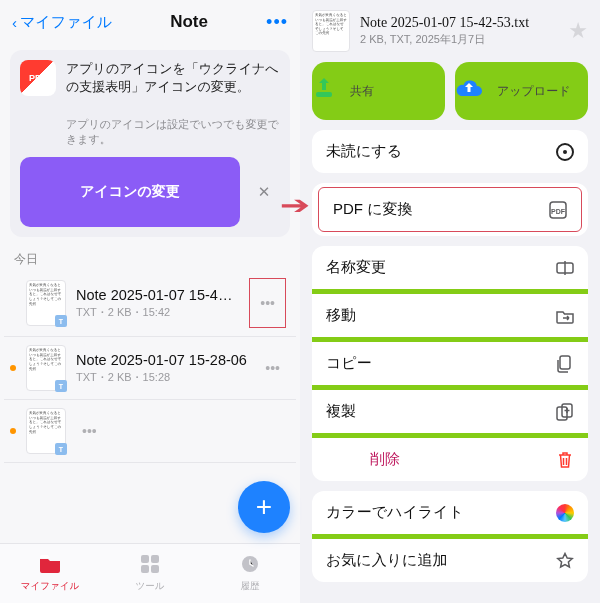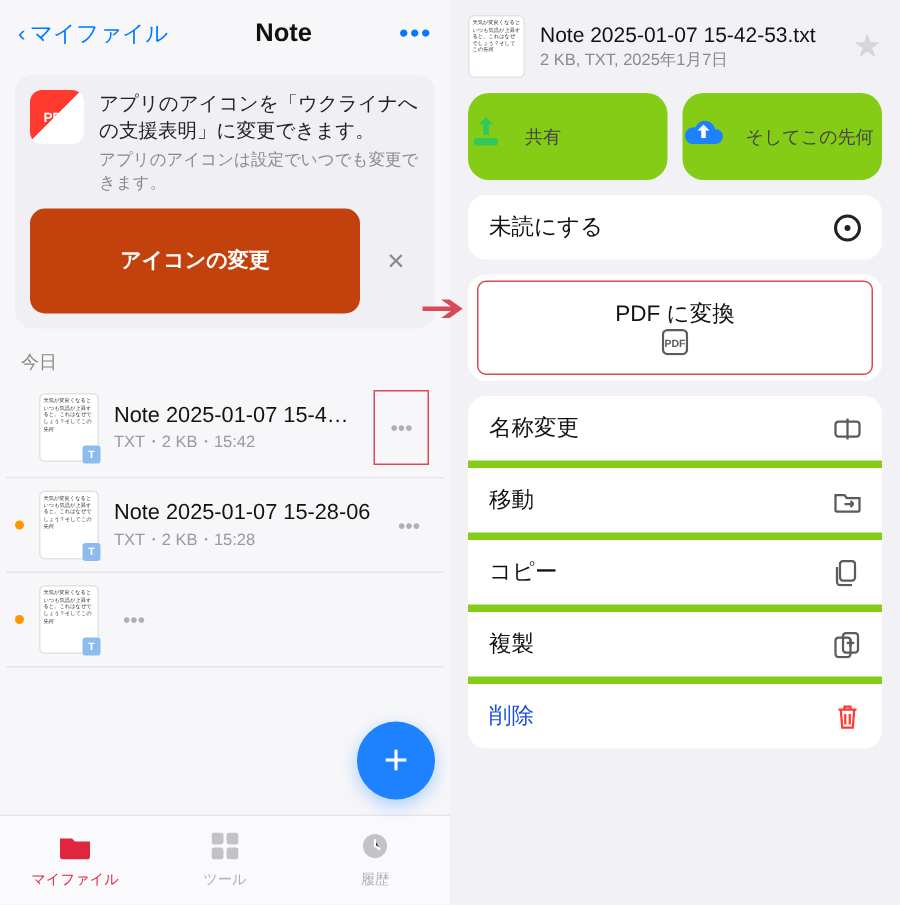--- a/index.html
+++ b/index.html
@@ -31,24 +31,24 @@
     .promo-row1 { display: flex; gap: 10px; align-items: flex-start; }
     .promo-icon {
       width: 36px; height: 36px; border-radius: 8px;
       background: linear-gradient(135deg, #ff3b30 48%, #fff 48%);
       display: flex; align-items: center; justify-content: center;
       font-size: 9px; color: #fff; font-weight: bold;
       position: relative;
     }
     .promo-text { flex: 1; }
     .p-line1 { font-size: 13px; color: #222; line-height: 1.4; font-weight: 500; }
-    .p-line2 { font-size: 11px; color: #8a8a8e; margin-top: 3px; }
+    .p-line2 { font-size: 11px; color: #8a8a8e; margin-top: 21px; }
     .promo-row2 { display: flex; gap: 8px; margin-top: 10px; align-items: center; }
     .btn-change {
-      flex: 1; background: #c2410c; color: #fff; font-size: 14px; font-weight: 600;
+      flex: 1; background: #8b5cf6; color: #fff; font-size: 14px; font-weight: 600;
       border: none; border-radius: 10px; padding: 26px 0; text-align: center;
     }
     .btn-x {
       width: 32px; height: 32px; border-radius: 8px;
       display: flex; align-items: center; justify-content: center;
       color: #8a8a8e; font-size: 15px;
     }
 
     .sect { font-size: 12px; color: #888; padding: 8px 14px 2px; }
 
@@ -107,21 +107,21 @@
       font-size: 26px; transform: scaleX(1.4);
       z-index: 10;
     }
 
     
     .file-chip {
       display: flex; align-items: center; gap: 10px; padding: 10px 12px;
       background: #f2f2f6;
     }
     .file-chip .thumb { width: 38px; height: 42px; }
-    .file-title { font-size: 14px; color: #111; white-space: nowrap; overflow: hidden; text-overflow: ellipsis; }
+    .file-title { font-size: 14px; color: #111; white-space: nowrap; overflow: hidden; text-overflow: ellipsis; font-family: Liberation Serif, serif; }
     .file-sub { font-size: 11px; color: #8a8a8e; margin-top: 1px; }
     .star { color: #d6d6da; font-size: 22px; }
 
     .action-row {
       display: flex; gap: 10px; padding: 0 12px 10px; background: #f2f2f6;
     }
     .action-card {
       flex: 1; background: #84cc16; border-radius: 14px; padding: 14px 0;
       display: flex; flex-direction: row; align-items: center; gap: 14px;
     }
@@ -130,25 +130,25 @@
 
     .menu-group {
       background: #fff; border-radius: 12px; margin: 0 12px 10px; overflow: hidden;
     }
     .menu-item {
       display: flex; align-items: center; justify-content: space-between;
       padding: 12px 14px; border-bottom: 5px solid #84cc16;
     }
     .menu-item:last-child { border-bottom: none; }
     .mi-lbl { font-size: 15px; color: #111; }
-    .mi-lbl.red { color: #1d4ed8; }
+    .mi-lbl.red { color: #be185d; margin-left: 44px; }
     .mi-ic { font-size: 17px; color: #5b5b5e; }
     .mi-ic svg { display: block; }
     .hl-red { border: 1.5px solid #d84a5a; border-radius: 6px; margin: 0px 6px; }
-    .hl-red .menu-item { border-bottom: none; flex-direction: column; }
+    .hl-red .menu-item { border-bottom: none; }
     .radio-off {
       width: 18px; height: 18px; border-radius: 50%; border: 2px solid #222;
       position: relative;
     }
     .radio-off::after{
       content:""; position:absolute; inset:5px; border-radius:50%; background:#222;
     }
     .color-circle {
       width: 18px; height: 18px; border-radius: 50%;
       background: conic-gradient(#ff3b30,#ff9500,#ffcc00,#34c759,#5ac8fa,#007aff,#af52de,#ff2d55,#ff3b30);
@@ -165,21 +165,21 @@
       <span>マイファイル</span>
     </div>
     <div class="title">Note</div>
     <div class="dots">•••</div>
   </div>
 
   <div class="promo">
     <div class="promo-row1">
       <div class="promo-icon">PDF</div>
       <div class="promo-text">
-        <div class="p-line1">アプリのアイコンを「ウクライナへの支援表明」に変更できます。</div>
+        <div class="p-line1">アプリのアイコンを「ウクライナへの支援表明」アイコンの変更。</div>
         <div class="p-line2">アプリのアイコンは設定でいつでも変更できます。</div>
       </div>
     </div>
     <div class="promo-row2">
       <div class="btn-change">アイコンの変更</div>
       <div class="btn-x">✕</div>
     </div>
   </div>
 
   <div class="sect">今日</div>
@@ -280,21 +280,21 @@
       </span>
       <span class="albl">共有</span>
     </div>
     <div class="action-card">
       <span class="aic">
         <svg width="28" height="22" viewBox="0 0 28 22">
             <path fill="#1e82ff" d="M22 10a7 7 0 0 0-13.5-2A5.5 5.5 0 0 0 6 19h16a5 5 0 0 0 0-10z"></path>
             <path fill="#fff" d="M14 6 l4 4 h-2.5 v5 h-3 v-5 H10z"></path>
           </svg>
       </span>
-      <span class="albl">そしてこの先何</span>
+      <span class="albl">アップロード</span>
     </div>
   </div>
 
   <div class="menu-group">
     <div class="menu-item">
       <span class="mi-lbl">未読にする</span>
       <span class="radio-off"></span>
     </div>
   </div>
 
@@ -353,13 +353,27 @@
     <div class="menu-item">
       <span class="mi-lbl red">削除</span>
       <span class="mi-ic" style="color:#ff3b30">
         <svg width="18" height="18" viewBox="0 0 18 18">
             <path fill="none" stroke="#ff3b30" stroke-width="1.5" d="M3 4 h12 M7 4 V2 h4 v2 M4.5 4 l1 12 h7 l1-12 M7.5 7 v7 M10.5 7 v7"></path>
           </svg>
       </span>
     </div>
   </div>
 
+  <div class="menu-group">
+    <div class="menu-item">
+      <span class="mi-lbl">カラーでハイライト</span>
+      <span class="color-circle"></span>
+    </div>
+    <div class="menu-item">
+      <span class="mi-lbl">お気に入りに追加</span>
+      <span class="mi-ic">
+        <svg width="18" height="18" viewBox="0 0 18 18">
+            <path fill="none" stroke="#5b5b5e" stroke-width="1.5" d="M9 1.5 l2.2 4.6 5 .5-3.8 3.4 1 5-4.4-2.5L4.6 15l1-5L1.8 6.6l5-.5z"></path>
+          </svg>
+      </span>
+    </div>
+  </div>
 </div>
 
 </body></html>

